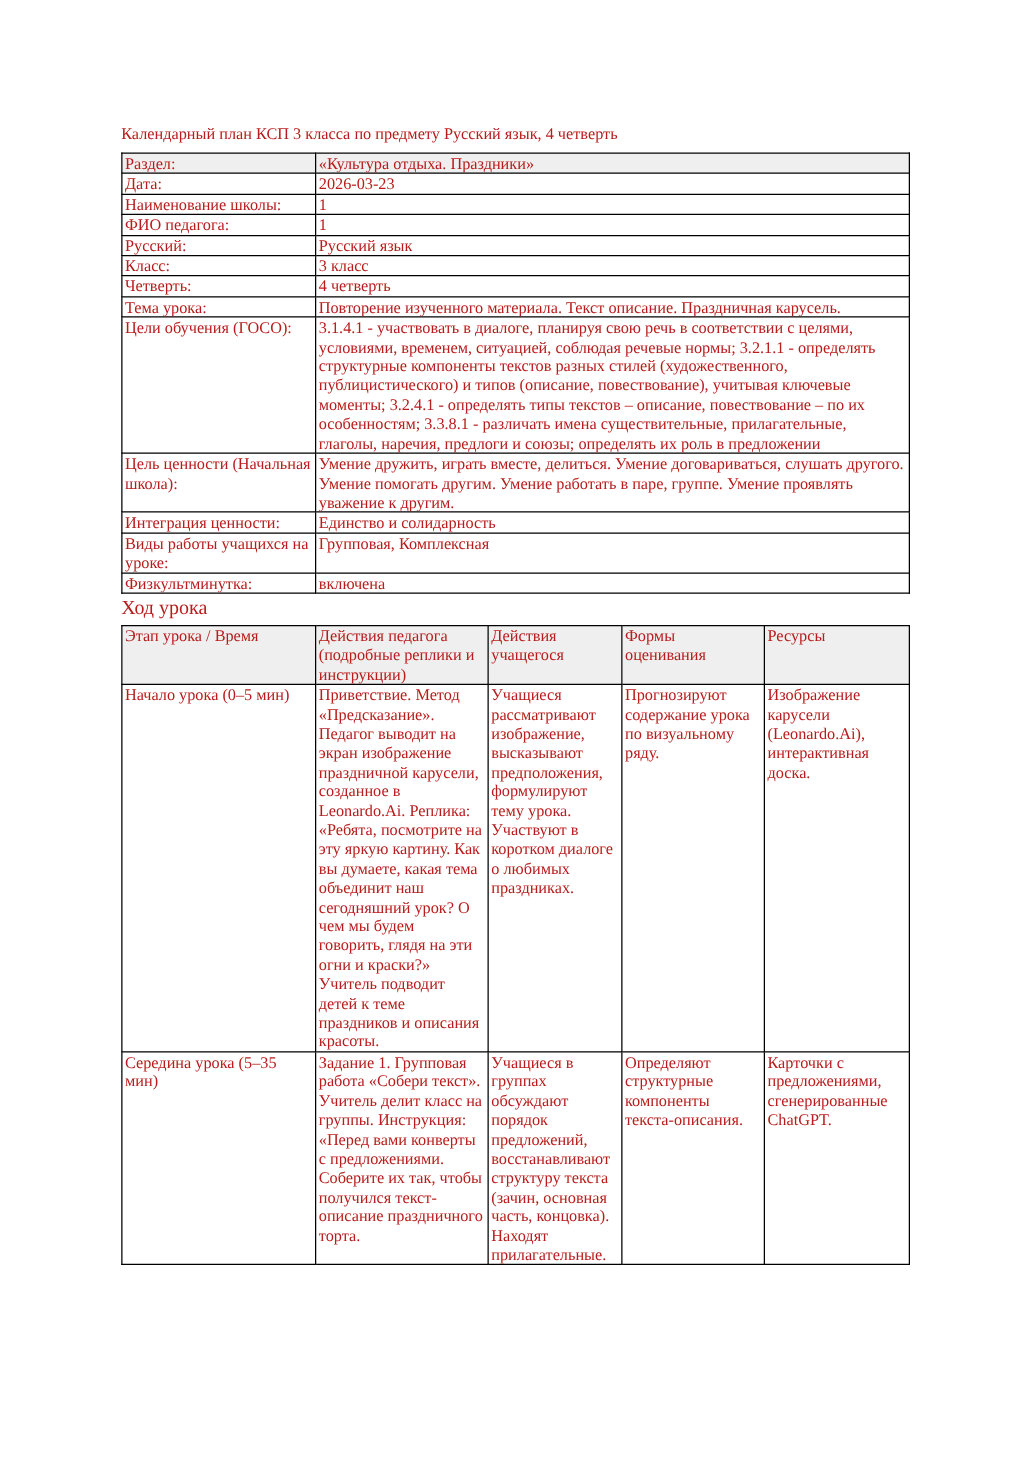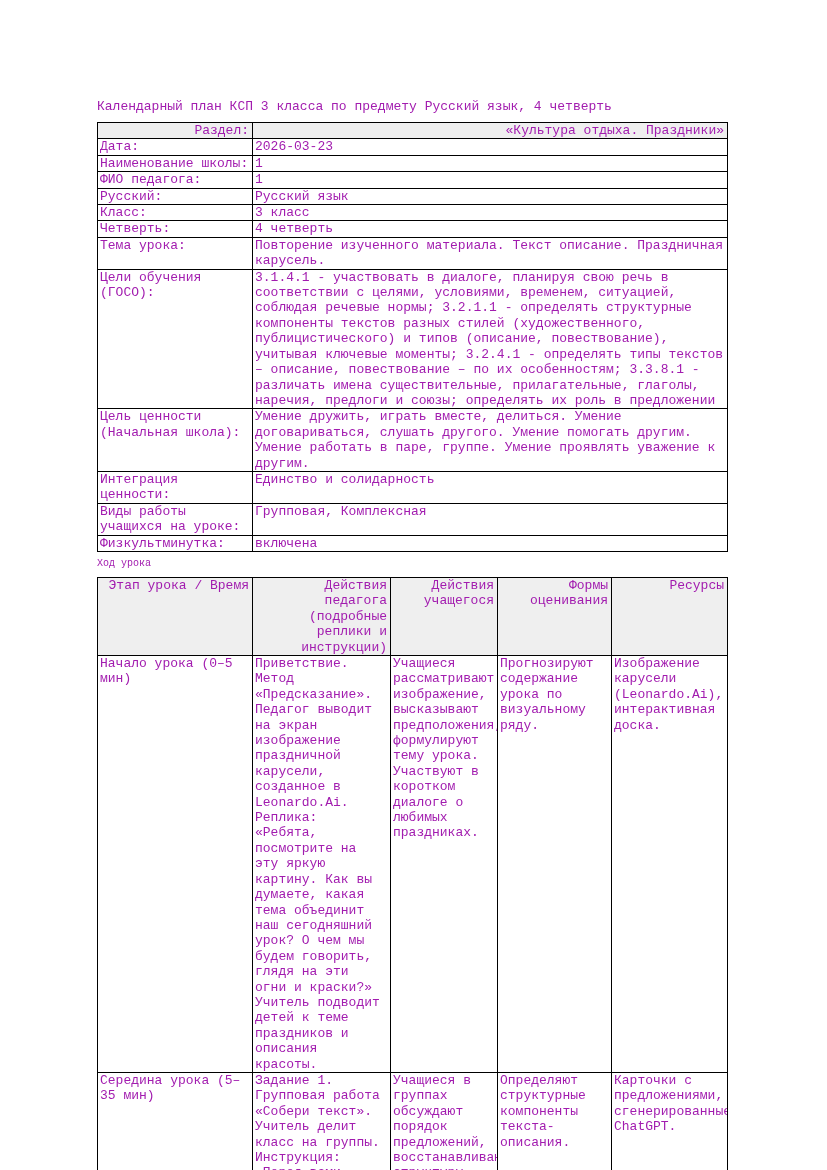--- a/index.html
+++ b/index.html
@@ -2,23 +2,23 @@
 <html><head>
 <meta charset="utf-8">
 <style>
   * { box-sizing: border-box; }
   html, body { margin: 0; padding: 0; background: #ffffff; }
   .page {
     position: relative;
     width: 827px;
     height: 1170px;
     background: #ffffff;
-    font-family: Liberation Mono, monospace;
+    font-family: Liberation Serif, serif;
     font-size: 13px;
-    color: #a21caf;
+    color: #b91c1c;
     overflow: hidden;
   }
   .content {
     position: absolute;
     left: 97px;
     top: 99px;
     width: 630px;
   }
   .title {
     font-size: 13px;
@@ -33,23 +33,23 @@
   }
   td {
     border: 1px solid #000000;
     padding: 0 3px 0 2px;
     vertical-align: top;
     text-align: left;
     line-height: 15.4px;
     font-weight: normal;
     overflow: hidden;
   }
-  tr.shaded td { background: #efefef; text-align: right; }
+  tr.shaded td { background: #efefef; }
   .section-heading {
-    font-size: 10px;
+    font-size: 16px;
     line-height: 15px;
     margin: 4px 0 6px 0;
   }
   .info-table .c-label { width: 155px; }
   .info-table .c-value { width: 475px; }
   .lesson-table .c1 { width: 155px; }
   .lesson-table .c2 { width: 138px; }
   .lesson-table .c3 { width: 107px; }
   .lesson-table .c4 { width: 114px; }
   .lesson-table .c5 { width: 116px; }

